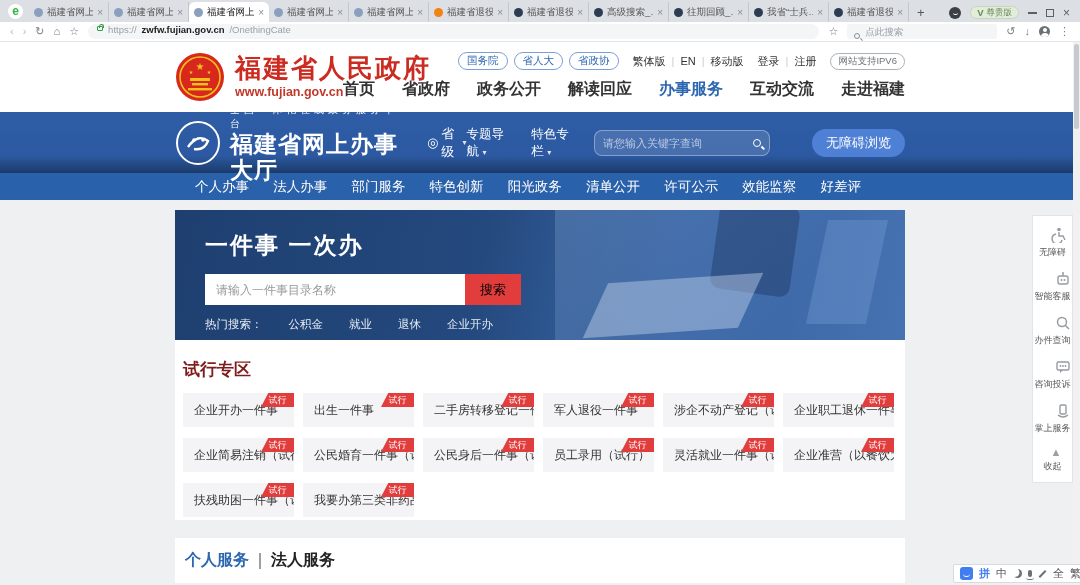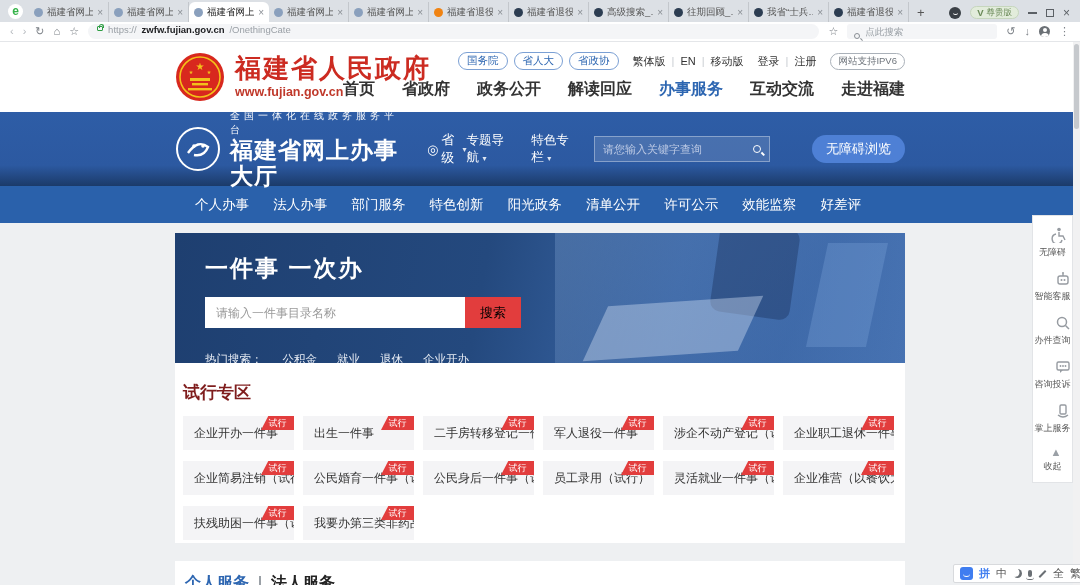--- a/index.html
+++ b/index.html
@@ -53,54 +53,54 @@
 .gov-util{position:absolute;right:0;top:10px;display:flex;align-items:center;gap:14px;font-size:11px;color:#333}
 .pillset{display:flex;gap:6px}
 .pill{border:1px solid #7ba0d4;color:#2d66b1;border-radius:9px;padding:1px 8px;font-size:10.5px}
 .sep-links{display:flex;align-items:center;gap:6px}
 .sep-links .bar{color:#c9cdd2}
 .ipv6{border:1px solid #aab1b9;color:#6e747b;border-radius:9px;padding:1px 7px;font-size:9.5px}
 .gov-nav{position:absolute;right:0;bottom:12px;display:flex;gap:27px;font-size:16px;font-weight:bold;color:#333}
 .gov-nav .navitem.active{color:#2d66b1}
 
 
-.banner{height:74px;background:linear-gradient(180deg,#2e5da6 0%,#2c59a1 72%,#1b3a69 100%)}
+.banner{height:61px;background:linear-gradient(180deg,#2e5da6 0%,#2c59a1 72%,#1b3a69 100%)}
 .banner .container{height:100%;display:flex;align-items:center}
 .hall-logo{flex:0 0 auto;margin-right:9px}
 .hall-titles{color:#fff}
 .hall-titles .small{font-size:10px;letter-spacing:4px;opacity:.95}
 .hall-titles .big{font-size:23px;font-weight:900;letter-spacing:1px;line-height:26px}
 .region{color:#fff;font-size:13px;margin-left:16px;display:flex;align-items:center;gap:3px}
 .caret{font-size:8px;opacity:.85}
 .banner-menus{margin-left:auto;display:flex;align-items:center;gap:18px;color:#fff;font-size:12.5px}
-.banner-search{width:176px;height:26px;background:rgba(255,255,255,.13);border:1px solid rgba(255,255,255,.35);border-radius:0;display:flex;align-items:center;margin-left:16px}
+.banner-search{width:176px;height:26px;background:rgba(255,255,255,.13);border:1px solid rgba(255,255,255,.35);border-radius:8px;display:flex;align-items:center;margin-left:16px}
 .banner-search input{flex:1;background:transparent;border:none;outline:none;color:#dfe7f5;font-size:11px;padding:0 8px;font-family:inherit}
 .banner-search input::placeholder{color:#bcc9e4}
 .mag-w{width:8px;height:8px;border:1.5px solid #fff;border-radius:50%;position:relative;margin-right:10px;flex:0 0 auto}
 .mag-w::after{content:"";position:absolute;left:7px;top:7px;width:4px;height:1.5px;background:#fff;transform:rotate(45deg)}
 .access-btn{margin-left:42px;background:#4e80d5;color:#fff;font-size:13px;border-radius:14px;padding:5px 14px;white-space:nowrap}
 
 
-.subnav{height:37px;background:#2a61ab}
+.subnav{height:27px;background:#2a61ab}
 .subnav .container{height:100%;display:flex;align-items:center;justify-content:space-between;padding:0 44px 0 20px;color:#fff;font-size:13.5px}
 
 
 .hero{width:730px;margin:10px auto 0;height:130px;position:relative;background:linear-gradient(100deg,#1e3f70 0%,#24497e 42%,#3a67a8 68%,#4c7abc 100%);overflow:hidden}
 .ph{position:absolute}
 .ph1{left:52%;top:-10%;width:55%;height:130%;background:linear-gradient(115deg,rgba(140,175,220,.30),rgba(40,70,120,.15) 60%)}
 .ph2{left:58%;top:52%;width:150px;height:55px;background:rgba(205,220,240,.42);transform:skewX(-28deg) rotate(-4deg)}
 .ph3{left:74%;top:-6%;width:80px;height:70%;background:rgba(20,40,80,.35);transform:rotate(8deg);border-radius:10px}
 .ph4{left:88%;top:8%;width:60px;height:80%;background:rgba(120,160,215,.35);transform:skewX(-12deg)}
 .hero-inner{position:absolute;left:30px;top:20px}
 .hero-title{color:#fff;font-size:23px;font-weight:bold;letter-spacing:2px}
 .hero-search{display:flex;margin-top:13px}
 .hero-search input{width:260px;height:31px;border:none;outline:none;background:#fff;font-size:12px;padding:0 11px;color:#333;font-family:inherit}
 .hero-search input::placeholder{color:#999}
 .hero-search button{width:56px;height:31px;background:#e23d3d;color:#000000;border:none;font-size:13px;font-family:inherit}
-.hot{margin-top:24px;color:#e8edf5;font-size:11.5px;display:flex;gap:20px;align-items:center}
+.hot{margin-top:12px;color:#e8edf5;font-size:11.5px;display:flex;gap:26px;align-items:center}
 
 
 .trial{width:730px;margin:0 auto;background:#fff;padding:18px 8px 3px 8px}
 .trial-title{font-size:17px;font-weight:bold;color:#7f1d1d}
 .trial-grid{margin-top:12px;display:flex;flex-wrap:wrap;gap:11px 9px}
 .tcard{position:relative;width:111px;height:34px;background:#f4f4f6;font-size:12px;color:#333;line-height:34px;padding-left:11px;white-space:nowrap;overflow:hidden;cursor:pointer}
 .ribbon{position:absolute;top:0;right:0;width:33px;height:14px;background:#e23d3d;color:#fff;font-size:9px;line-height:14px;text-align:center;clip-path:polygon(22% 0,100% 0,100% 100%,0 100%)}
 
 .gap18{height:18px}
 .services{width:730px;margin:0 auto;background:#fff;height:45px;padding:14px 10px;display:flex;align-items:center;gap:10px}

